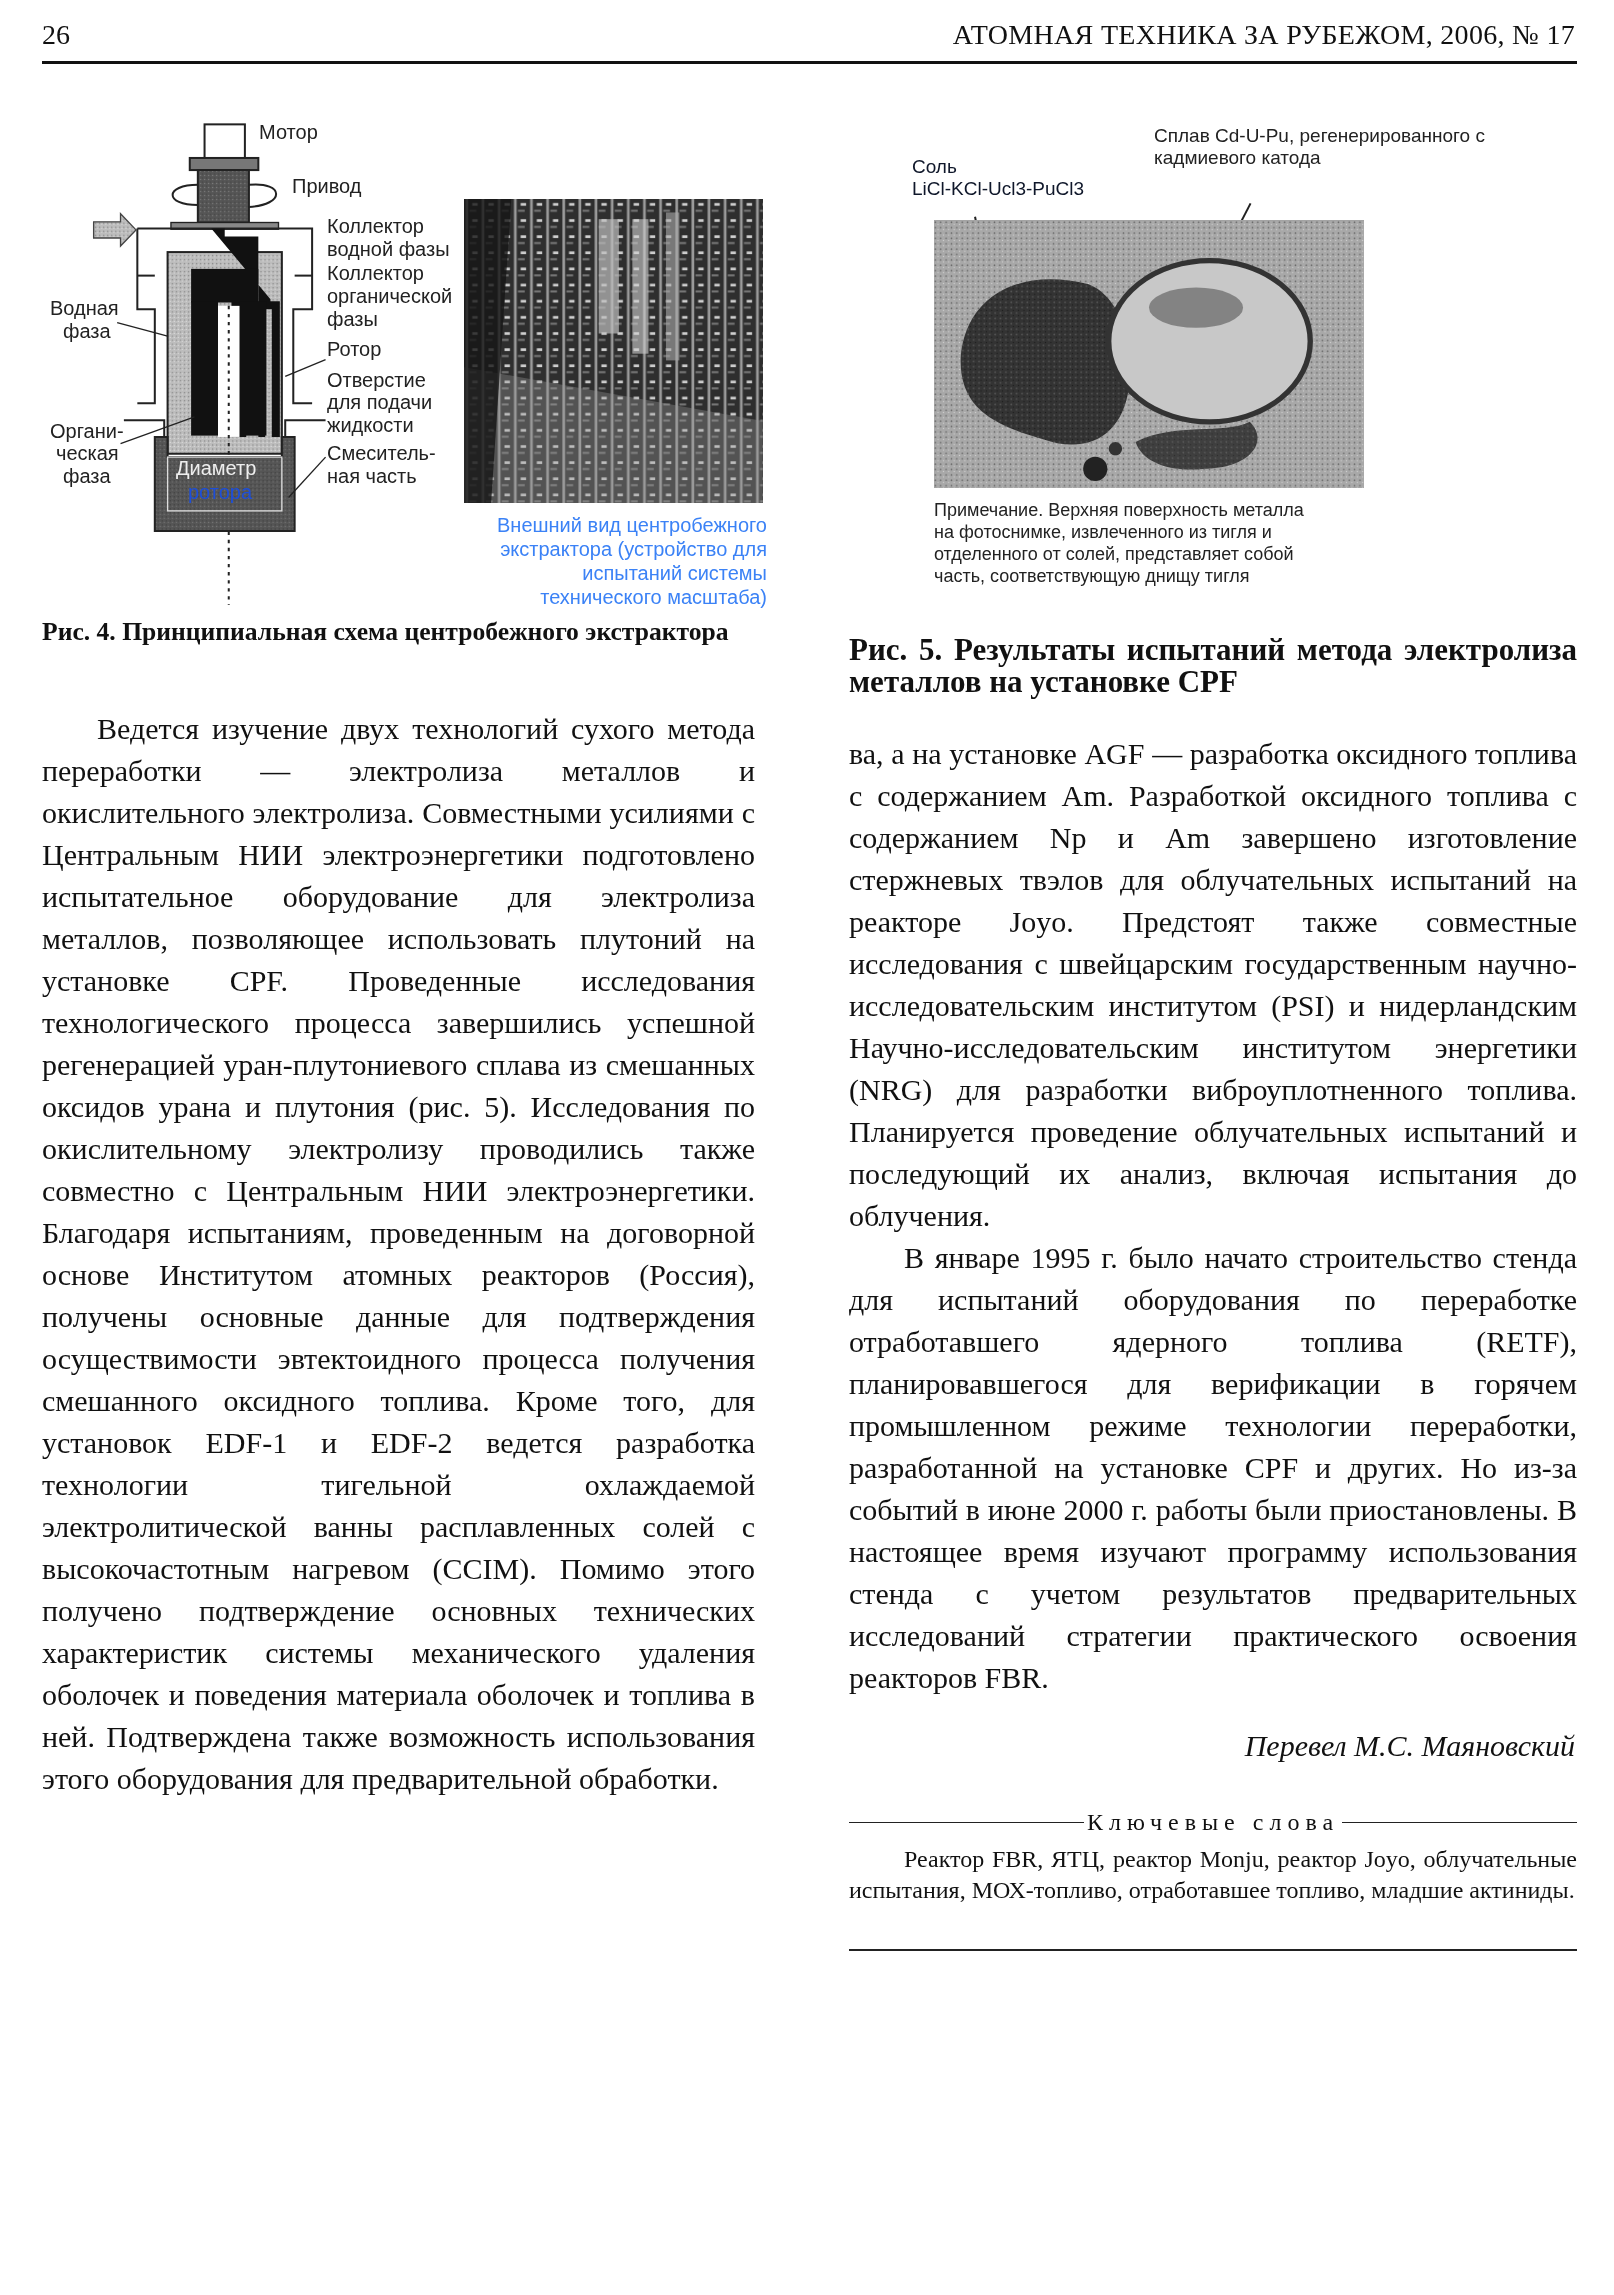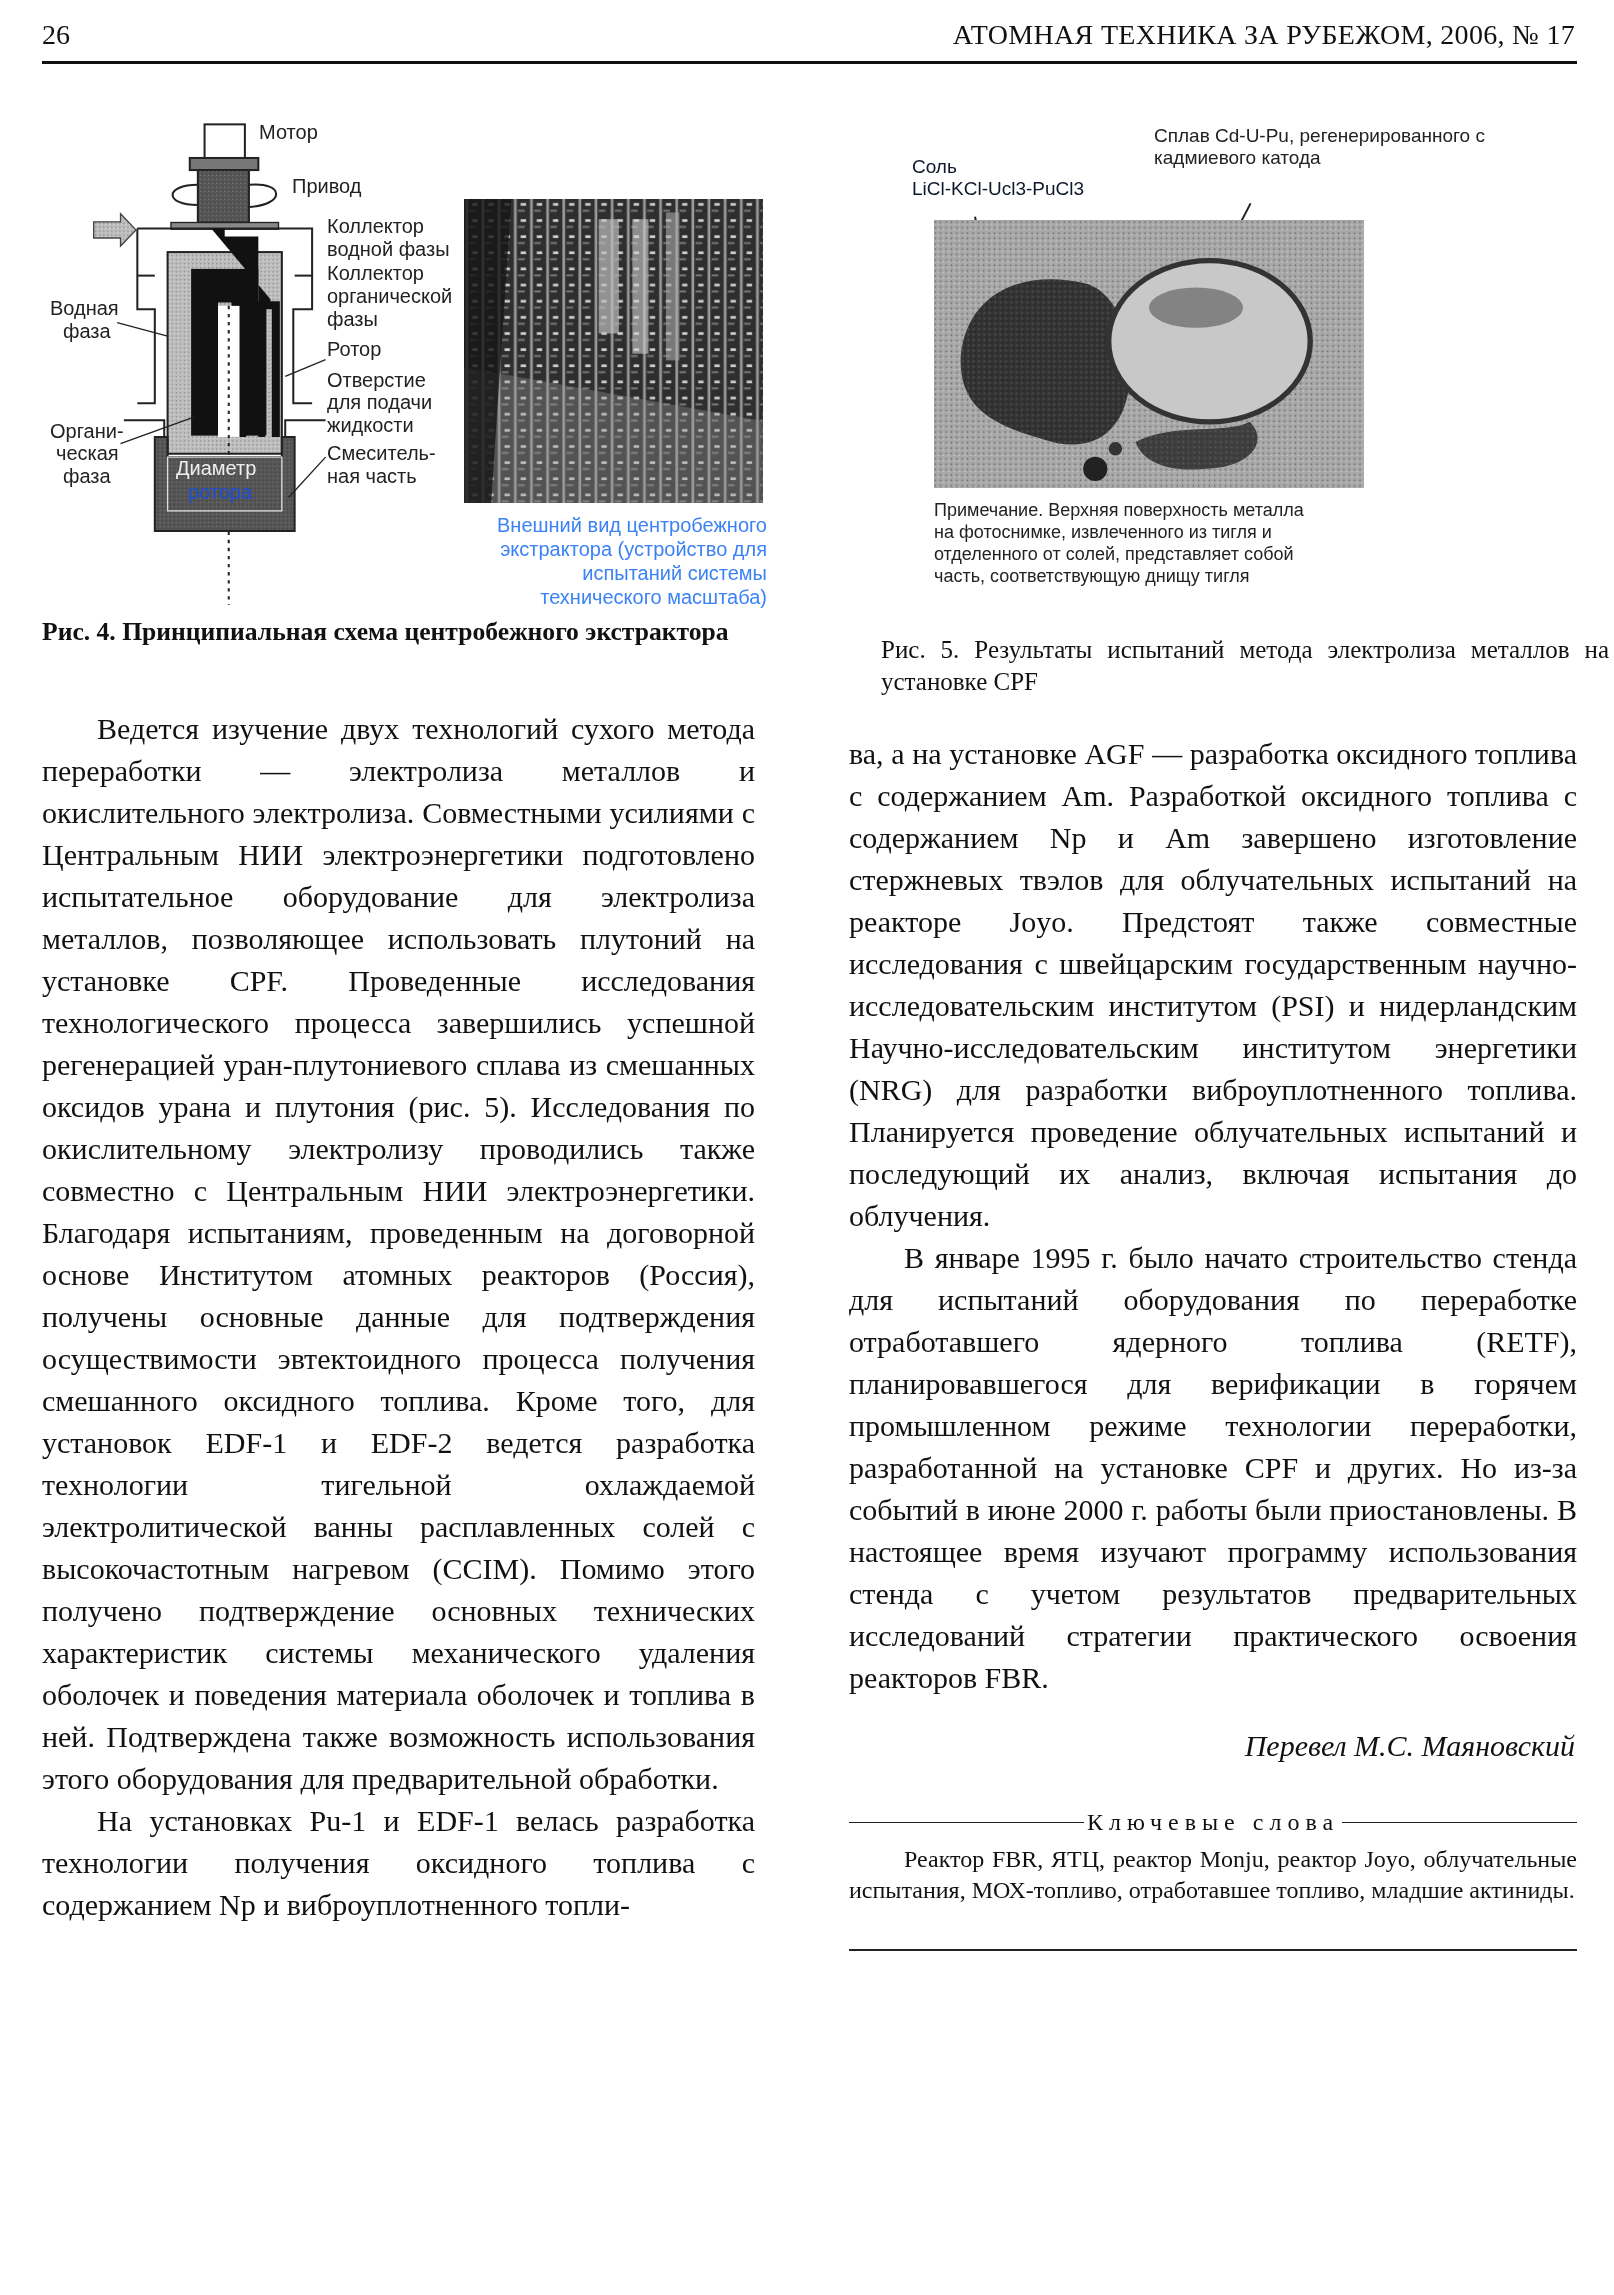--- a/index.html
+++ b/index.html
@@ -25,21 +25,21 @@
   .col p { margin: 0; text-indent: 0; }
   .col p.indent { text-indent: 55px; }
   #left-col { left: 42px; top: 708px; width: 713px; }
   #right-col { left: 849px; top: 733px; width: 728px; }
 
   
   #fig5-label-salt { left: 912px; top: 156px; font-size: 19px; line-height: 21.5px; color: #0f172a; }
   #fig5-label-alloy { left: 1154px; top: 125px; font-size: 19px; line-height: 21.5px; color: #222; }
   #fig5-photo { left: 934px; top: 220px; width: 430px; height: 268px; background: #9a9a9a; overflow: hidden; }
   #fig5-note { left: 934px; top: 499px; width: 377px; font-size: 18px; line-height: 22px; color: #222; }
-  #fig5-caption { left: 849px; top: 634px; width: 728px; font-size: 25px; line-height: 32px; font-weight: normal; text-align: justify; margin-left: 32px; }
+  #fig5-caption { left: 849px; top: 634px; width: 728px; font-size: 31px; line-height: 32px; font-weight: bold; text-align: justify; }
 
   #translator { right: 39px; top: 1729px; font-size: 30px; font-style: italic; }
 
   #keywords-heading { left: 849px; top: 1809px; width: 728px; font-size: 24px; display: flex; align-items: center; }
   #keywords-heading .line { flex: 1; height: 1.3px; background: #222; }
   #keywords-heading .txt { padding: 0 2.7px; letter-spacing: 6px; }
   #keywords-body { left: 849px; top: 1844px; width: 728px; font-size: 24px; line-height: 31px; text-align: justify; }
   #keywords-body span.first { display: inline-block; width: 55px; }
   #keywords-rule { left: 849px; top: 1949px; width: 728px; height: 2px; background: #222; }
 </style>
@@ -176,21 +176,20 @@
     <path d="M300 330 C360 300 430 320 470 300 C500 330 470 370 400 370 C350 375 310 360 300 330 Z" fill="url(#grain-dark)" opacity="0.9"></path>
     <circle cx="240" cy="370" r="18" fill="#222"></circle>
     <circle cx="270" cy="340" r="10" fill="#333"></circle>
   </svg>
 </div>
 <div id="fig5-note" class="abs sans">Примечание. Верхняя поверхность металла на фотоснимке, извлеченного из тигля и отделенного от солей, представляет собой часть, соответствующую днищу тигля</div>
 <div id="fig5-caption" class="abs serif">Рис. 5. Результаты испытаний метода электролиза металлов на установке CPF</div>
 
 <div id="left-col" class="abs col serif">
   <p class="indent">Ведется изучение двух технологий сухого метода переработки — электролиза металлов и окислительного электролиза. Совместными усилиями с Центральным НИИ электроэнергетики подготовлено испытательное оборудование для электролиза металлов, позволяющее использовать плутоний на установке CPF. Проведенные исследования технологического процесса завершились успешной регенерацией уран-плутониевого сплава из смешанных оксидов урана и плутония (рис. 5). Исследования по окислительному электролизу проводились также совместно с Центральным НИИ электроэнергетики. Благодаря испытаниям, проведенным на договорной основе Институтом атомных реакторов (Россия), получены основные данные для подтверждения осуществимости эвтектоидного процесса получения смешанного оксидного топлива. Кроме того, для установок EDF-1 и EDF-2 ведется разработка технологии тигельной охлаждаемой электролитической ванны расплавленных солей с высокочастотным нагревом (CCIM). Помимо этого получено подтверждение основных технических характеристик системы механического удаления оболочек и поведения материала оболочек и топлива в ней. Подтверждена также возможность использования этого оборудования для предварительной обработки.</p>
-  <p class="indent">На установках Pu-1 и EDF-1 велась разработка технологии получения оксидного топлива с содержанием Np и виброуплотненного топли-</p>
 </div>
 
 <div id="right-col" class="abs col serif">
   <p>ва, а на установке AGF — разработка оксидного топлива с содержанием Am. Разработкой оксидного топлива с содержанием Np и Am завершено изготовление стержневых твэлов для облучательных испытаний на реакторе Joyo. Предстоят также совместные исследования с швейцарским государственным научно-исследовательским институтом (PSI) и нидерландским Научно-исследовательским институтом энергетики (NRG) для разработки виброуплотненного топлива. Планируется проведение облучательных испытаний и последующий их анализ, включая испытания до облучения.</p>
   <p class="indent">В январе 1995 г. было начато строительство стенда для испытаний оборудования по переработке отработавшего ядерного топлива (RETF), планировавшегося для верификации в горячем промышленном режиме технологии переработки, разработанной на установке CPF и других. Но из-за событий в июне 2000 г. работы были приостановлены. В настоящее время изучают программу использования стенда с учетом результатов предварительных исследований стратегии практического освоения реакторов FBR.</p>
 </div>
 
 <div id="translator" class="abs serif">Перевел М.С. Маяновский</div>
 
 <div id="keywords-heading" class="abs serif">

